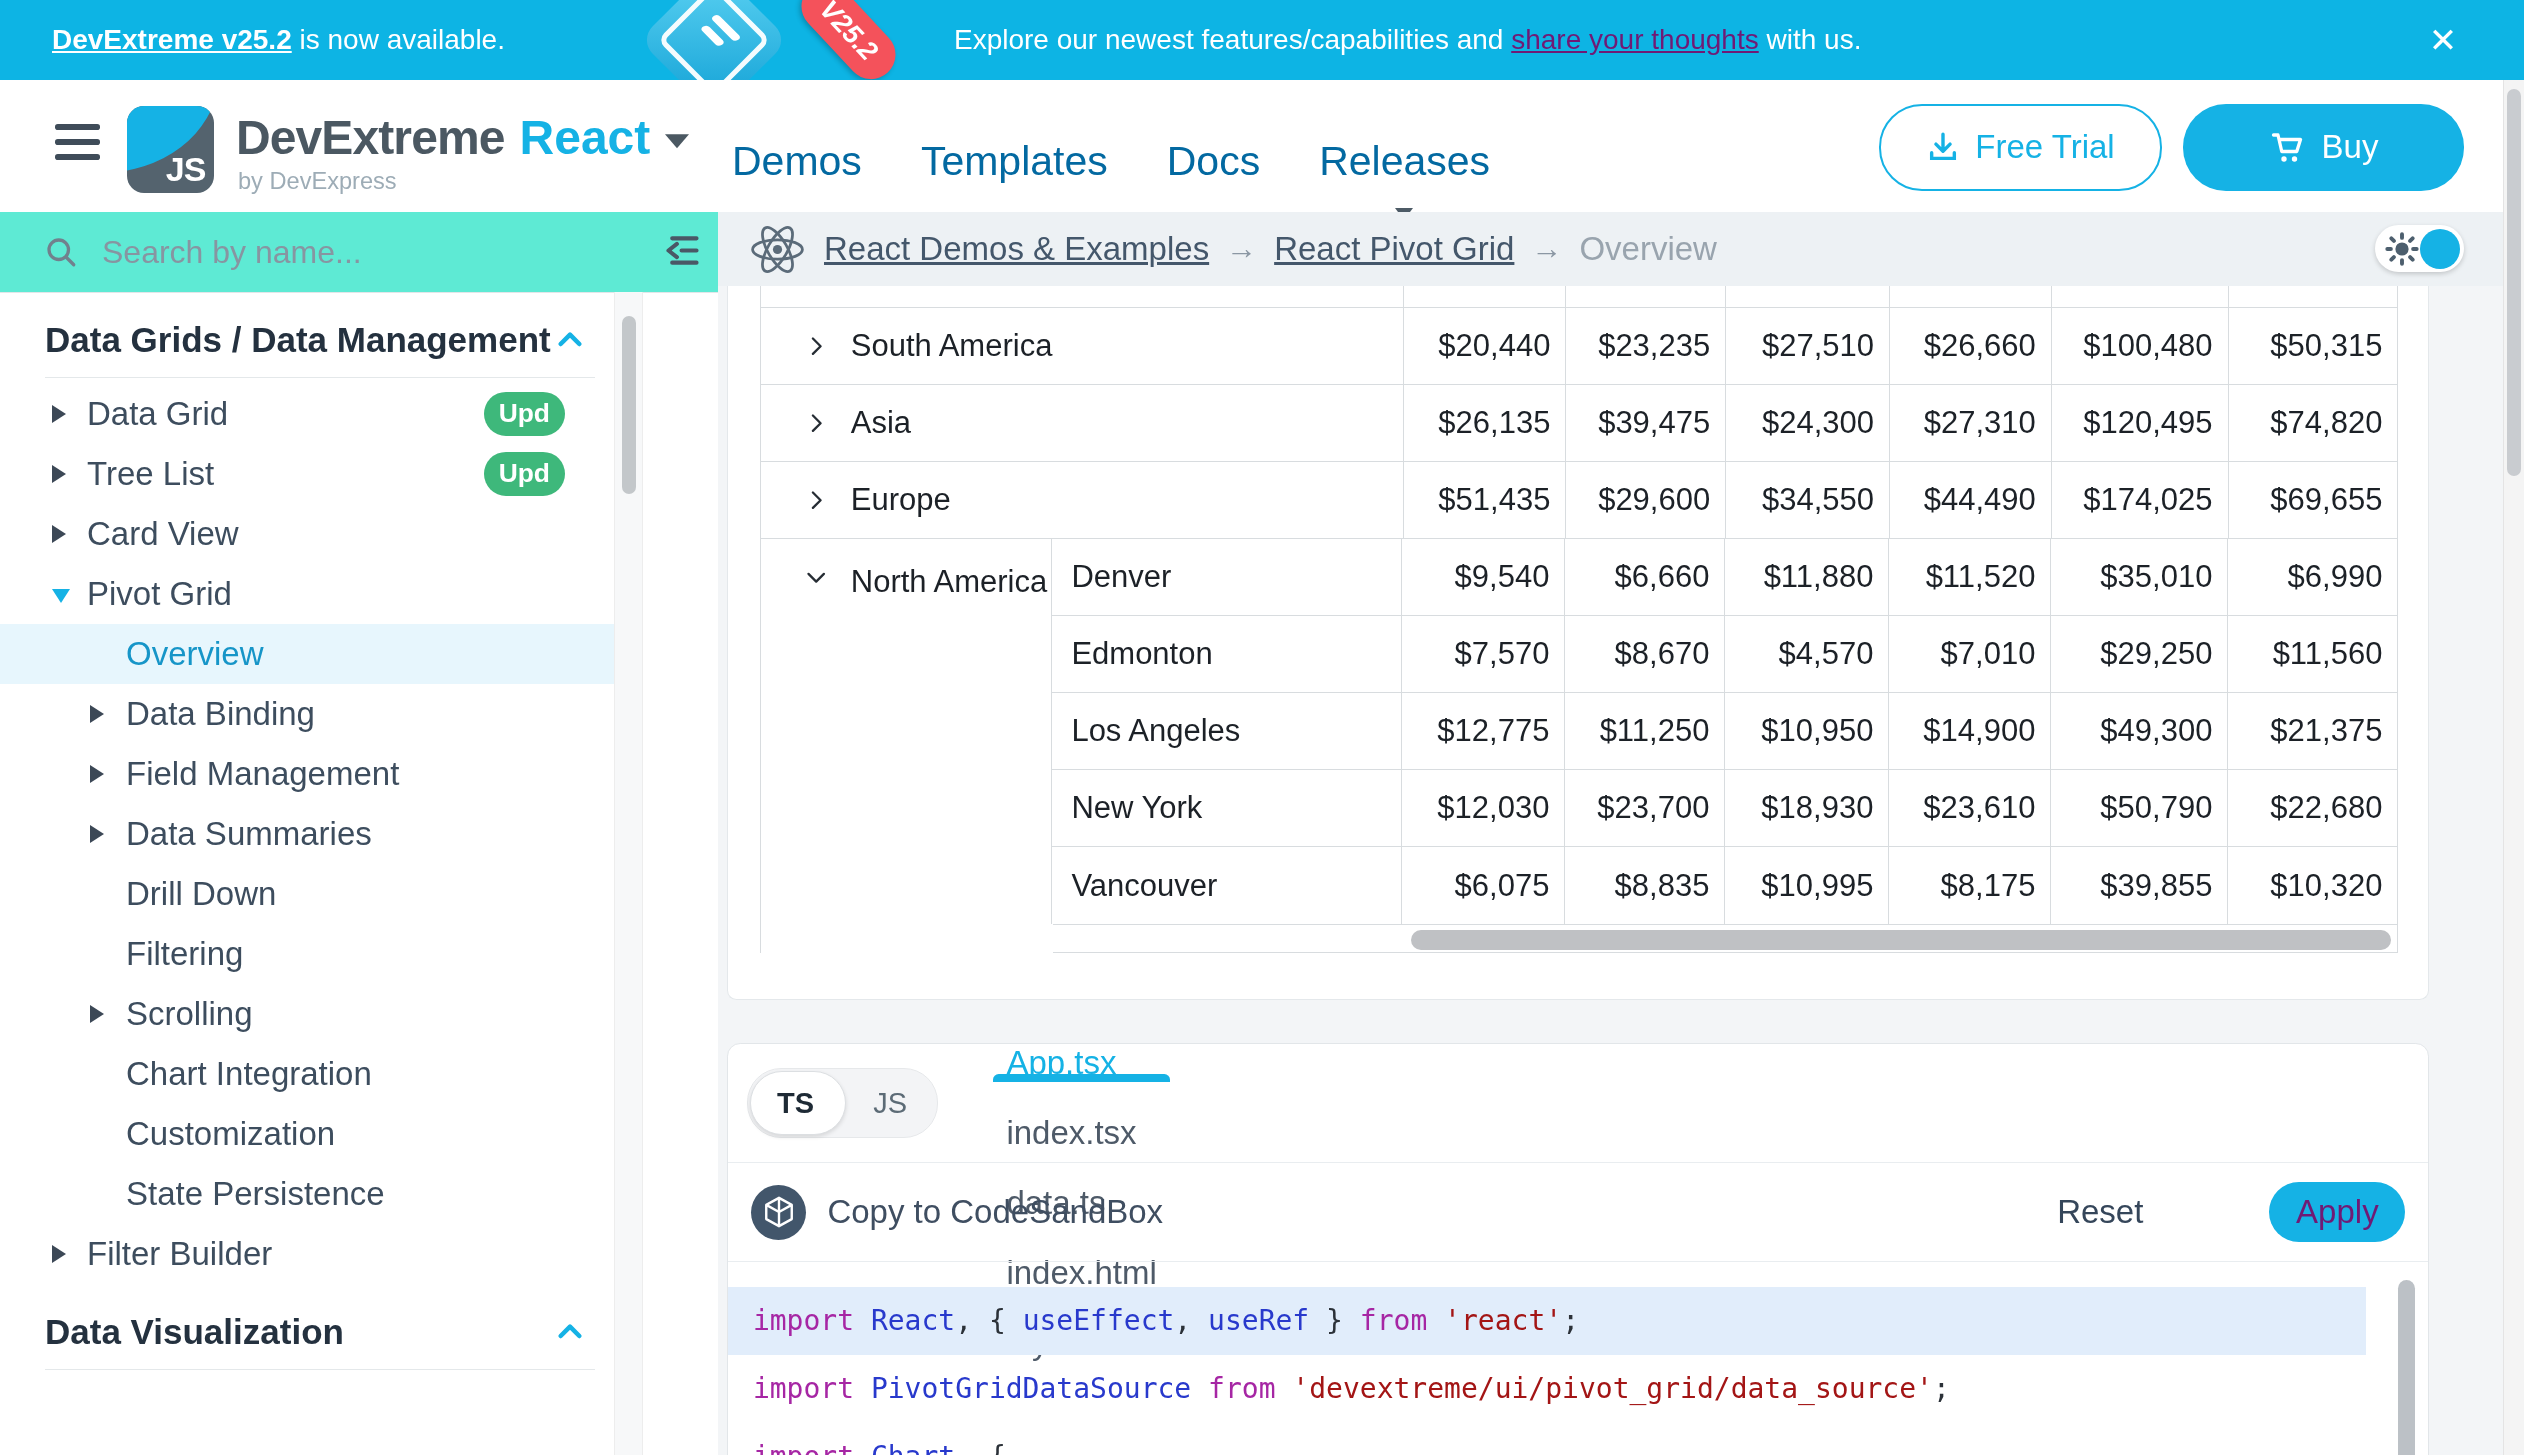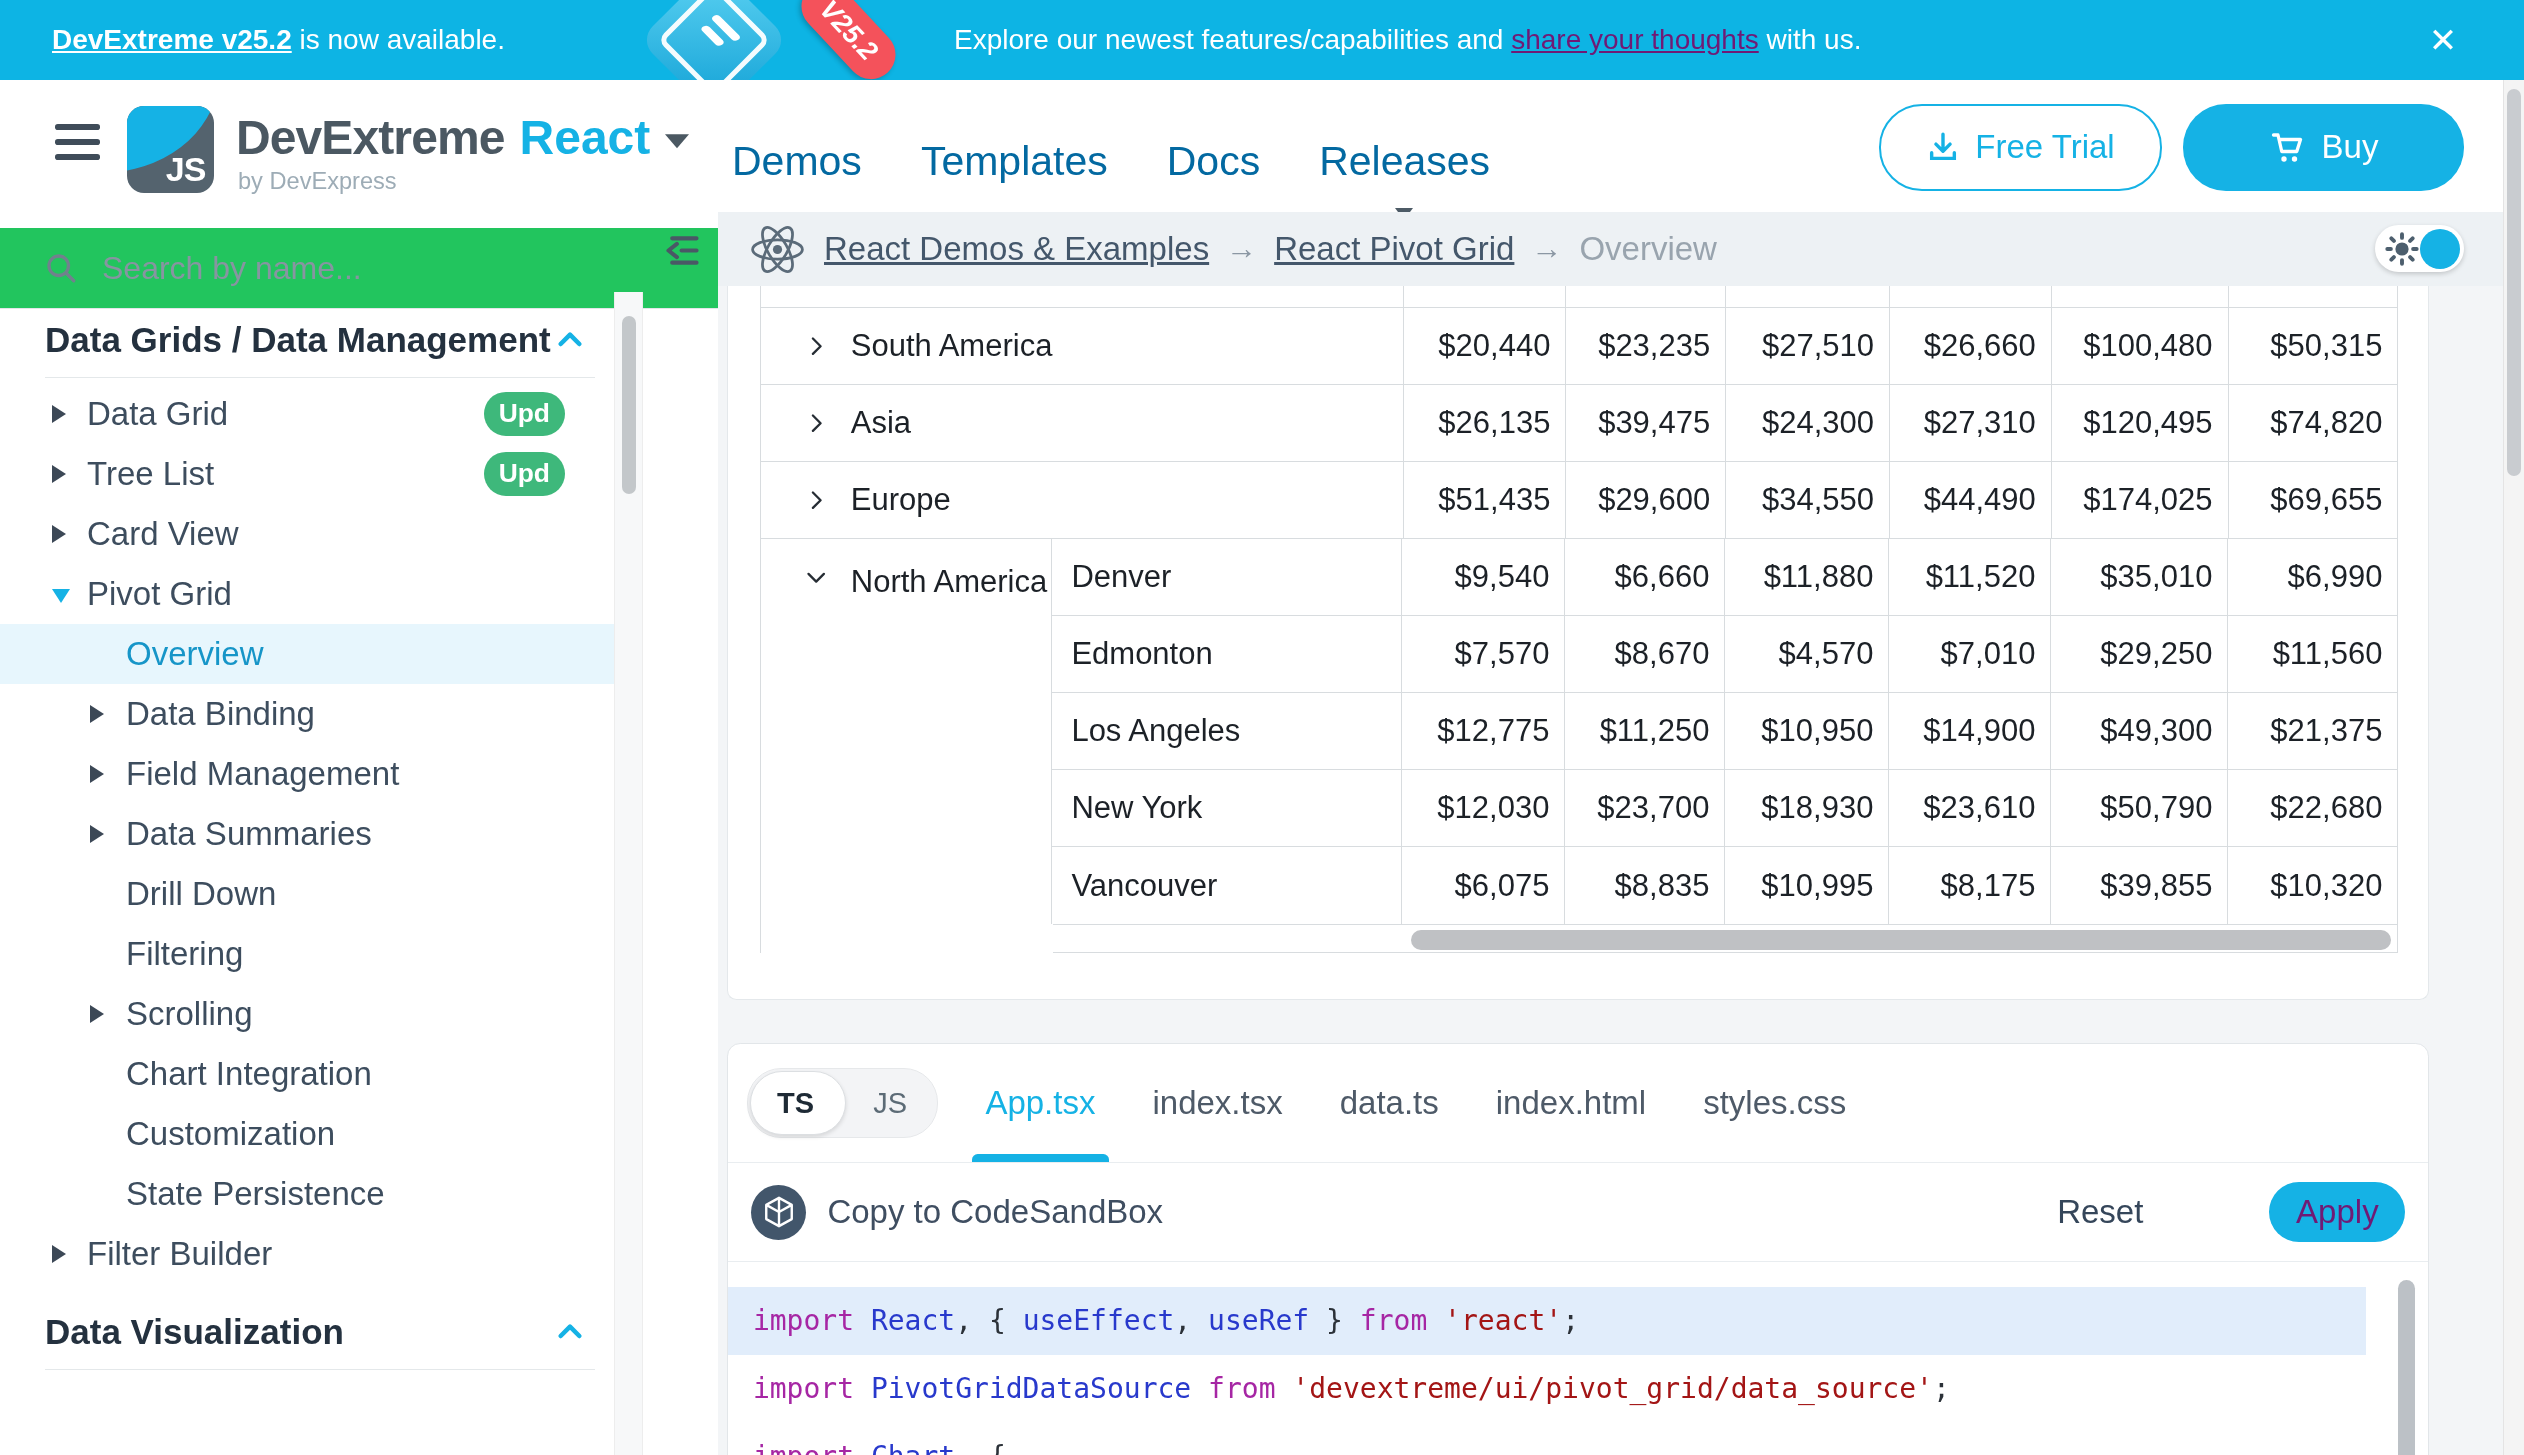--- a/index.html
+++ b/index.html
@@ -44,21 +44,21 @@
   .nav-item.active:after{content:"";position:absolute;left:-5.7px;right:-5.7px;bottom:0;height:9.4px;background:var(--accent);border-radius:5.7px 5.7px 0 0;}
   .nav-item.caret:after{content:"";position:absolute;left:50%;bottom:23px;margin-left:-9.4px;width:0;height:0;
         border-left:9.4px solid transparent;border-right:9.4px solid transparent;border-top:12.3px solid #4d5b66;}
   .btn-trial{position:absolute;left:1879px;top:23.6px;width:283px;height:87px;border:2.8px solid var(--accent);border-radius:43px;
         background:#fff;color:var(--accent);font-size:33px;display:flex;align-items:center;justify-content:center;gap:15px;cursor:pointer;font-family:inherit;}
   .btn-buy{position:absolute;left:2183px;top:23.6px;width:281px;height:87px;border:none;border-radius:43px;
         background:var(--accent);color:#fff;font-size:33px;display:flex;align-items:center;justify-content:center;gap:17px;cursor:pointer;font-family:inherit;}
 
   
   .sidebar{position:absolute;left:0;top:212px;width:718px;height:1244px;background:#fff;}
-  .search-row{position:relative;height:80px;background:#22c55e;border-bottom:0.9px solid #e2e6e9;display:flex;align-items:center;margin-top:16px;}
+  .search-row{position:relative;height:80px;background:#5eead4;border-bottom:0.9px solid #e2e6e9;display:flex;align-items:center;}
   .search-row svg{margin-left:43px;}
   .search-input{border:none;background:transparent;outline:none;margin-left:21px;font-size:32px;color:#44535f;width:453px;font-family:inherit;}
   .search-input::placeholder{color:#8795a1;}
   .side-scroll{position:absolute;left:614px;top:80px;bottom:0;width:27px;background:#f7f8f9;border-left:0.9px solid #ededed;border-right:0.9px solid #ededed;}
   .side-thumb{position:absolute;left:6.6px;top:23.6px;width:14px;height:178px;border-radius:7.6px;background:#c3c7ca;}
   .side-list{position:absolute;left:0;top:80px;width:614px;}
   .sect{height:74px;margin-top:11.3px;display:flex;align-items:center;justify-content:space-between;padding:0 28px 0 45px;
         font-size:35px;font-weight:700;color:#24313f;cursor:pointer;}
   .sect-div{height:0.9px;background:#e4e8ea;margin:0 19px 5.7px 45px;}
   .s-item{position:relative;height:60px;display:flex;align-items:center;font-size:33px;color:#3d4d5e;cursor:pointer;}
@@ -107,21 +107,21 @@
   
   .code-card{position:absolute;left:9.4px;top:757px;width:1700px;height:567px;background:#fff;
         border:0.9px solid #e2e6e9;border-radius:13.2px 13.2px 0 0;overflow:hidden;}
   .tabs-row{position:relative;height:118px;border-bottom:0.9px solid #e9edf0;display:flex;align-items:center;}
   .lang-toggle{position:relative;margin-left:19px;width:189px;height:68px;background:#f3f4f6;border:0.9px solid #e6e8ea;
         border-radius:34px;display:flex;align-items:center;cursor:pointer;}
   .lang-opt{flex:1;text-align:center;font-size:29px;color:#5c6b76;z-index:1;}
   .lang-opt.on{color:#1e2a35;font-weight:600;}
   .lang-knob{position:absolute;left:1.9px;top:1.9px;width:94px;height:62px;background:#fff;border:0.9px solid #dcdfe2;
         border-radius:32px;box-shadow:0 1.9px 4.7px rgba(0,0,0,.12);}
-  .tabs{display:flex;gap:57px;margin-left:47px;height:118px;}
+  .tabs{display:flex;gap:32px;margin-left:68px;height:118px;flex-direction:column;}
   .tab{position:relative;display:flex;align-items:center;font-size:33px;color:#4e5a68;cursor:pointer;}
   .tab.active{color:var(--accent);}
   .tab.active:after{content:"";position:absolute;left:-13.2px;right:-13.2px;bottom:0;height:8.5px;background:var(--accent);border-radius:5.7px 5.7px 0 0;}
   .sandbox-row{position:relative;height:98px;border-bottom:0.9px solid #e9edf0;display:flex;align-items:center;}
   .csb-icon{margin-left:23px;width:55px;height:55px;border-radius:50%;background:#42566b;display:flex;align-items:center;justify-content:center;cursor:pointer;}
   .csb-label{margin-left:21px;font-size:33px;color:#3f4e61;cursor:pointer;}
   .reset-btn{position:absolute;right:279px;background:none;border:none;font-size:33px;color:#35465a;cursor:pointer;font-family:inherit;}
   .apply-btn{position:absolute;right:23px;top:19px;width:136px;height:60px;border:none;border-radius:30px;
         background:var(--accent);color:#701a75;font-size:33px;cursor:pointer;font-family:inherit;}
   .code-area{position:relative;padding-top:24.5px;height:350px;}

